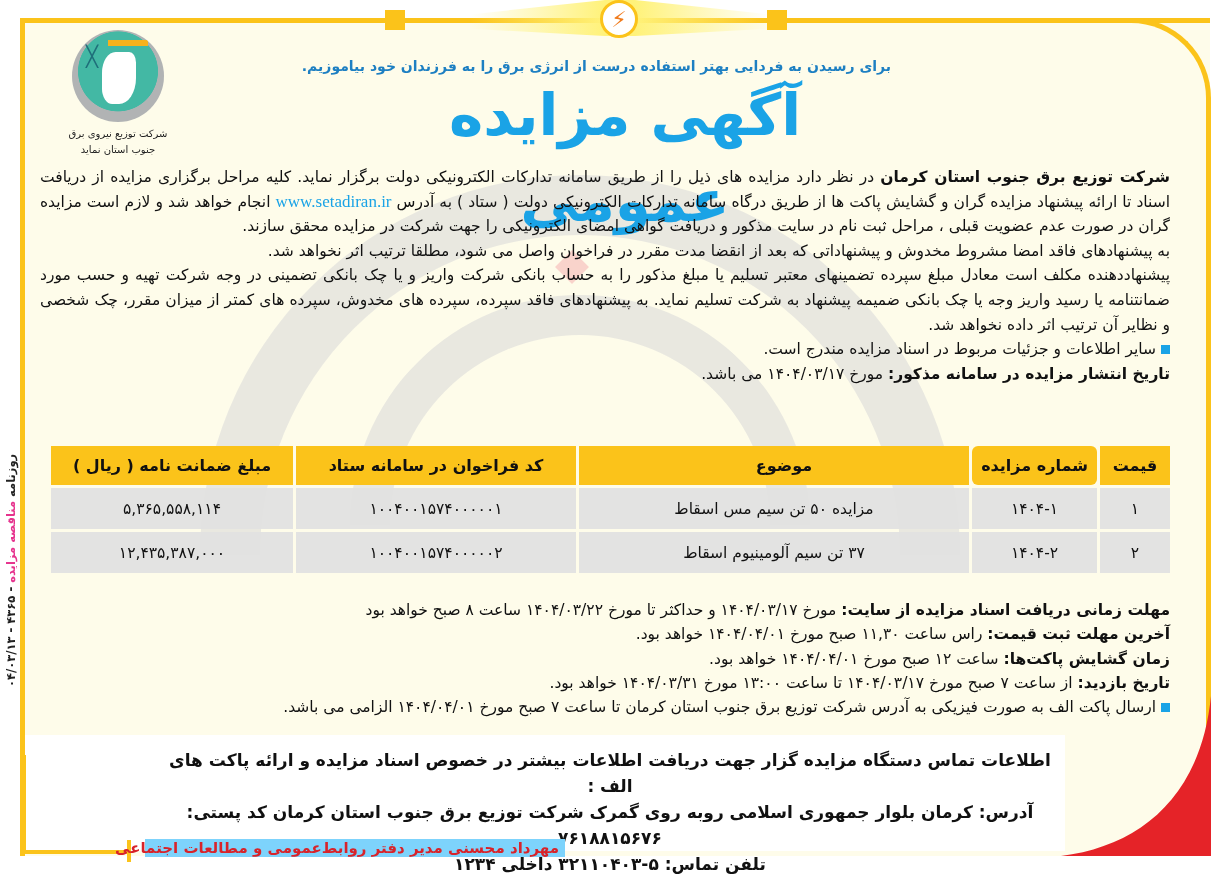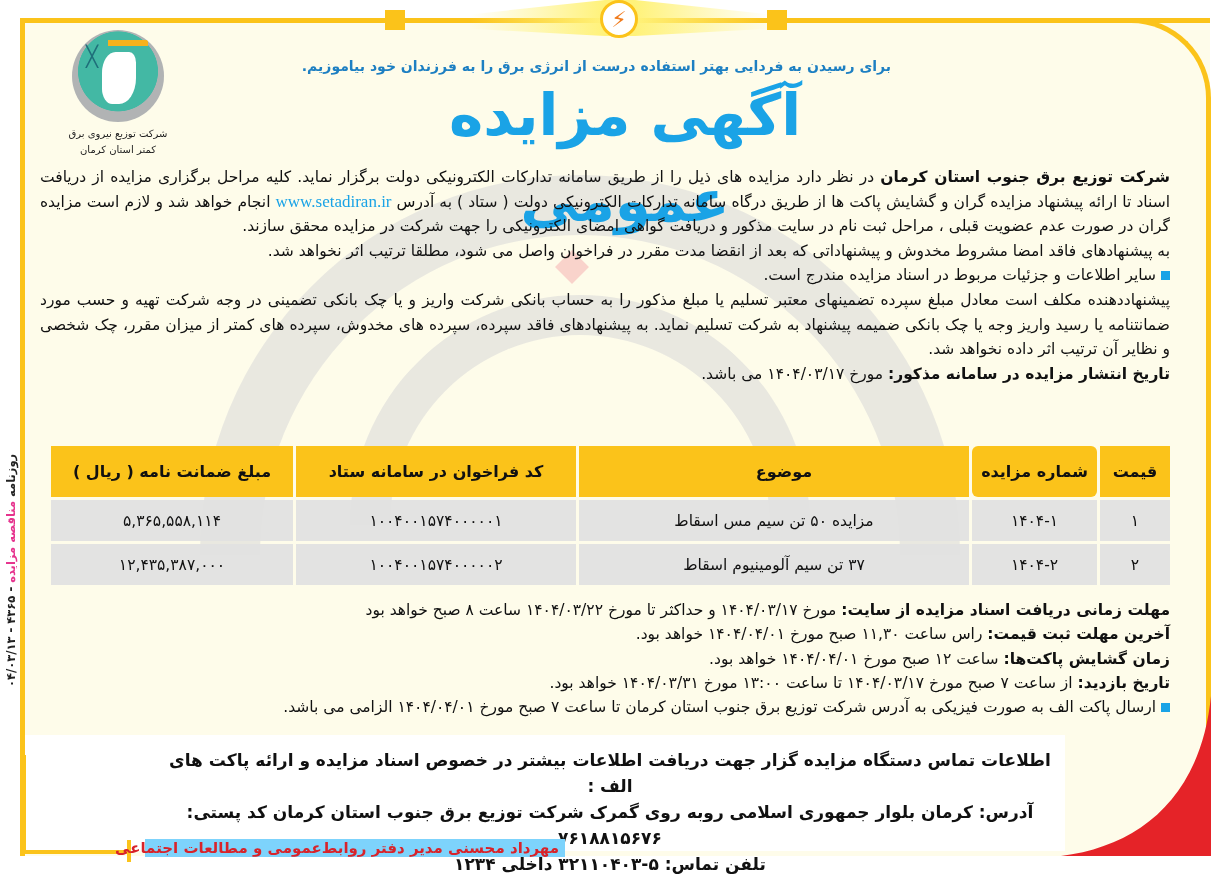--- a/index.html
+++ b/index.html
@@ -85,21 +85,21 @@
     .bold { font-weight: bold; }
     .link { color: #1aa3e6; font-family: "Liberation Serif", serif; font-size: 17px; }
     .bullet { display: inline-block; width: 9px; height: 9px; background: #1aa3e6; margin-left: 5px; vertical-align: middle; }
 
     
     .auction-table {
       position: absolute; left: 48px; top: 443px; width: 1125px; border-collapse: separate; border-spacing: 3px 3px;
       direction: rtl; font-size: 15.5px;
     }
     .auction-table th {
-      background: #fbc31a; height: 51px; font-weight: bold; color: #111; text-align: center; font-size: 16px;
+      background: #fbc31a; height: 39px; font-weight: bold; color: #111; text-align: center; font-size: 16px;
     }
     .auction-table td { background: rgba(225,225,225,0.92); height: 41px; text-align: center; color: #111; }
     .auction-table th.c-row { width: 70px; }
     .auction-table th.c-no { width: 125px; border-radius: 6px; }
     .auction-table th.c-subj { width: 390px; padding-left: 20px; }
     .auction-table th.c-code { width: 280px; }
 
     
     .schedule {
       position: absolute; left: 150px; top: 598px; width: 1020px; direction: rtl; font-size: 15.5px; line-height: 24.3px; color: #111;
@@ -151,34 +151,34 @@
   </div>
 
   <div class="logo">
     <div class="logo-circle">
       <div class="logo-map"></div>
       <div class="logo-bolt"></div>
       <div class="logo-tower">╳</div>
     </div>
     <div class="logo-text">
       <div>شرکت توزیع نیروی برق</div>
-      <div>کمتر استان کرمان</div>
+      <div>جنوب استان نماید</div>
     </div>
   </div>
 
   <div class="slogan">برای رسیدن به فردایی بهتر استفاده درست از انرژی برق را به فرزندان خود بیاموزیم.</div>
   <div class="main-title">آگهی مزایده عمومی</div>
 
   <div class="body-text">
     <p>
       <span class="bold">شرکت توزیع برق جنوب استان کرمان</span><span> در نظر دارد مزایده های ذیل را از طریق سامانه تدارکات الکترونیکی دولت برگزار نماید. کلیه مراحل برگزاری مزایده از دریافت اسناد تا ارائه پیشنهاد مزایده گران و گشایش پاکت ها از طریق درگاه سامانه تدارکات الکترونیکی دولت ( ستاد ) به آدرس </span><span class="link">www.setadiran.ir</span><span> انجام خواهد شد و لازم است مزایده گران در صورت عدم عضویت قبلی ، مراحل ثبت نام در سایت مذکور و دریافت گواهی امضای الکترونیکی را جهت شرکت در مزایده محقق سازند.</span>
     </p>
     <p>به پیشنهادهای فاقد امضا مشروط مخدوش و پیشنهاداتی که بعد از انقضا مدت مقرر در فراخوان واصل می شود، مطلقا ترتیب اثر نخواهد شد.</p>
+    <p>پیشنهاددهنده مکلف است معادل مبلغ سپرده تضمینهای معتبر تسلیم یا مبلغ مذکور را به حساب بانکی شرکت واریز و یا چک بانکی تضمینی در وجه شرکت تهیه و حسب مورد ضمانتنامه یا رسید واریز وجه یا چک بانکی ضمیمه پیشنهاد به شرکت تسلیم نماید. به پیشنهادهای فاقد سپرده، سپرده های مخدوش، سپرده های کمتر از میزان مقرر، چک شخصی و نظایر آن ترتیب اثر داده نخواهد شد.</p>
     <p><span class="bullet"></span><span>سایر اطلاعات و جزئیات مربوط در اسناد مزایده مندرج است.</span></p>
-    <p>پیشنهاددهنده مکلف است معادل مبلغ سپرده تضمینهای معتبر تسلیم یا مبلغ مذکور را به حساب بانکی شرکت واریز و یا چک بانکی تضمینی در وجه شرکت تهیه و حسب مورد ضمانتنامه یا رسید واریز وجه یا چک بانکی ضمیمه پیشنهاد به شرکت تسلیم نماید. به پیشنهادهای فاقد سپرده، سپرده های مخدوش، سپرده های کمتر از میزان مقرر، چک شخصی و نظایر آن ترتیب اثر داده نخواهد شد.</p>
     <p><span class="bold">تاریخ انتشار مزایده در سامانه مذکور:</span><span> مورخ ۱۴۰۴/۰۳/۱۷ می باشد.</span></p>
   </div>
 
   <table class="auction-table">
     <thead>
       <tr>
         <th class="c-row">قیمت</th>
         <th class="c-no">شماره مزایده</th>
         <th class="c-subj">موضوع</th>
         <th class="c-code">کد فراخوان در سامانه ستاد</th>

